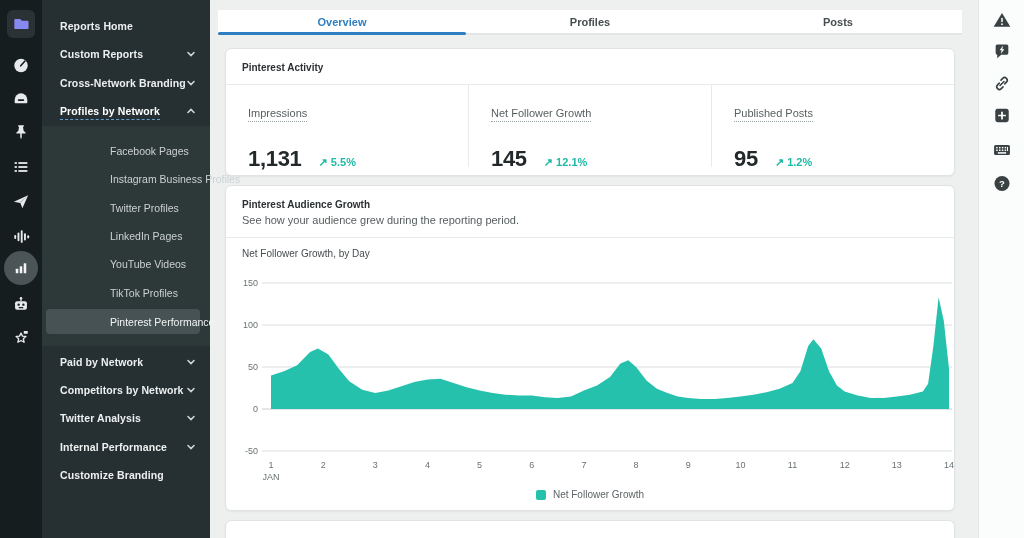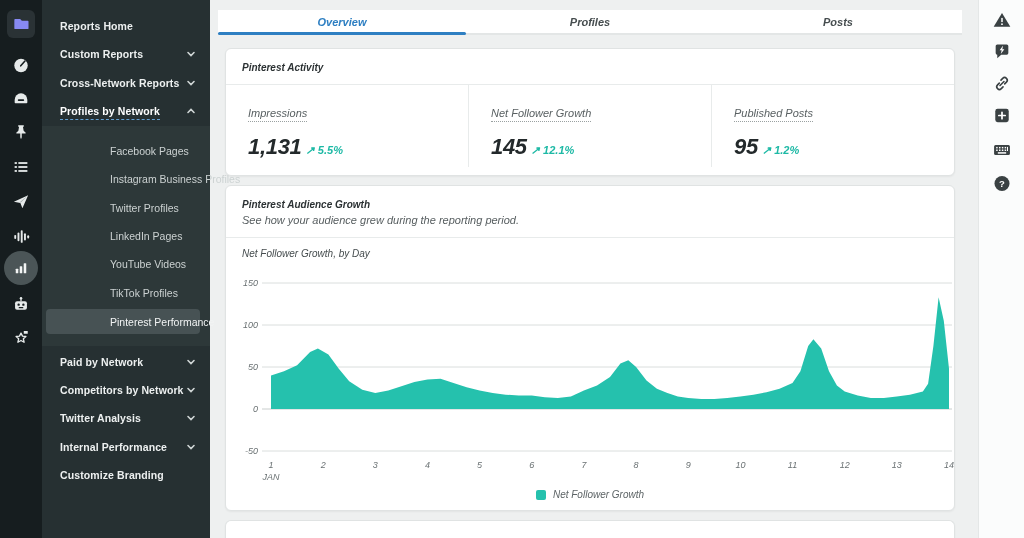--- a/index.html
+++ b/index.html
@@ -18,38 +18,38 @@
   .sb-row { position:absolute; left:0; width:168px; height:24px; display:flex; align-items:center; padding:0 14px 0 18px; cursor:pointer; }
   .sb-label { font-size:10.5px; font-weight:700; color:#edf0f0; letter-spacing:.1px; flex:1; white-space:nowrap; }
   .sb-sub-label { font-size:10.5px; font-weight:400; color:#ccd2d2; white-space:nowrap;margin-left:48px; }
   .sb-panel { position:absolute; left:0; top:126px; width:168px; height:220px; background:#2d3839; }
   .sb-active-link { color:#fff; border-bottom:1px dashed #639fd2; padding-bottom:2px;margin-top:16px; }
   .sb-active-row { position:absolute; left:4px; width:154px; height:25px; background:#475254; border-radius:4px; display:flex; align-items:center; padding-left:16px; cursor:pointer; }
   .sb-active-row .sb-sub-label { color:#f2f4f4; }
   .sb-sub { padding-left:20px; }
 
   
-  .main { position:absolute; left:210px; top:0; width:768px; height:538px; background:#eef0f0;font-style:italic; }
+  .main { position:absolute; left:210px; top:0; width:768px; height:538px; background:#eef0f0; }
 
   .tabstrip { position:absolute; left:8px; top:10px; width:744px; height:25px; background:#fff; border-bottom:2px solid #e3e6e6; display:flex; }
   .tab { flex:1; display:flex; align-items:center; justify-content:center; font-size:11px; font-weight:700; color:#464d4f; position:relative; cursor:pointer; }
   .tab.active { color:#2e7fc2; }
   .tab.active::after { content:""; position:absolute; left:0; right:0; bottom:-2px; height:3px; background:#2e7fc2; border-radius:2px; }
 
   .card { position:absolute; left:15px; width:730px; background:#fff; border:1px solid #e0e3e3; border-radius:6px; box-shadow:0 1px 2px rgba(0,0,0,.05); }
   .card-head { padding:13px 16px 11px; border-bottom:1px solid #e8ebeb; }
   .card-title { font-size:10px; font-weight:700; color:#2b3133; }
   .card-sub { font-size:11px; color:#565d5f; margin-top:4px; }
 
   .card-activity { top:48px; height:128px; }
   .metrics { display:flex; height:82px; }
   .metric { flex:1; padding:18px 0 0 22px; }
   .metric + .metric { border-left:1px solid #e8ebeb; }
   .metric-label { display:inline-block; font-size:11px; color:#596062; border-bottom:1px dotted #9aa1a1; padding-bottom:2px; }
-  .metric-line { display:flex; align-items:baseline; gap:4px; margin-top:12px; }
+  .metric-line { display:flex; align-items:baseline; gap:17px; margin-top:24px; }
   .metric-value { font-size:22px; font-weight:700; color:#23292b; letter-spacing:-.3px; }
   .metric-delta { font-size:11px; font-weight:700; color:#1db9a5; }
 
   .card-growth { top:185px; height:326px; }
   .chart-label { position:absolute; left:16px; top:62px; font-size:10px; color:#454c4e; }
   #growth-chart { position:absolute; left:8px; top:78px; }
   .legend { position:absolute; left:0; right:0; top:303px; display:flex; align-items:center; justify-content:center; gap:7px; }
   .legend-swatch { width:10px; height:10px; border-radius:2px; }
   .legend-label { font-size:10px; color:#5d6466; }
 
@@ -151,21 +151,21 @@
     <div class="sb-row" style="top:14px">
       <span class="sb-label">Reports Home</span>
     </div>
     <div class="sb-row" style="top:42px">
       <span class="sb-label">Custom Reports</span>
       <svg width="10" height="10" viewBox="0 0 10 10">
           <polyline points="2,3.5 5,6.5 8,3.5" stroke="#cfd5d5" stroke-width="1.6" fill="none" stroke-linecap="round"></polyline>
         </svg>
     </div>
     <div class="sb-row" style="top:71px">
-      <span class="sb-label">Cross-Network Reports</span>
+      <span class="sb-label">Cross-Network Branding</span>
       <svg width="10" height="10" viewBox="0 0 10 10">
           <polyline points="2,3.5 5,6.5 8,3.5" stroke="#cfd5d5" stroke-width="1.6" fill="none" stroke-linecap="round"></polyline>
         </svg>
     </div>
     <div class="sb-row" style="top:99px">
       <span class="sb-label"><span class="sb-active-link">Profiles by Network</span></span>
       <svg width="10" height="10" viewBox="0 0 10 10">
           <polyline points="2,6.5 5,3.5 8,6.5" stroke="#cfd5d5" stroke-width="1.6" fill="none" stroke-linecap="round"></polyline>
         </svg>
     </div>

